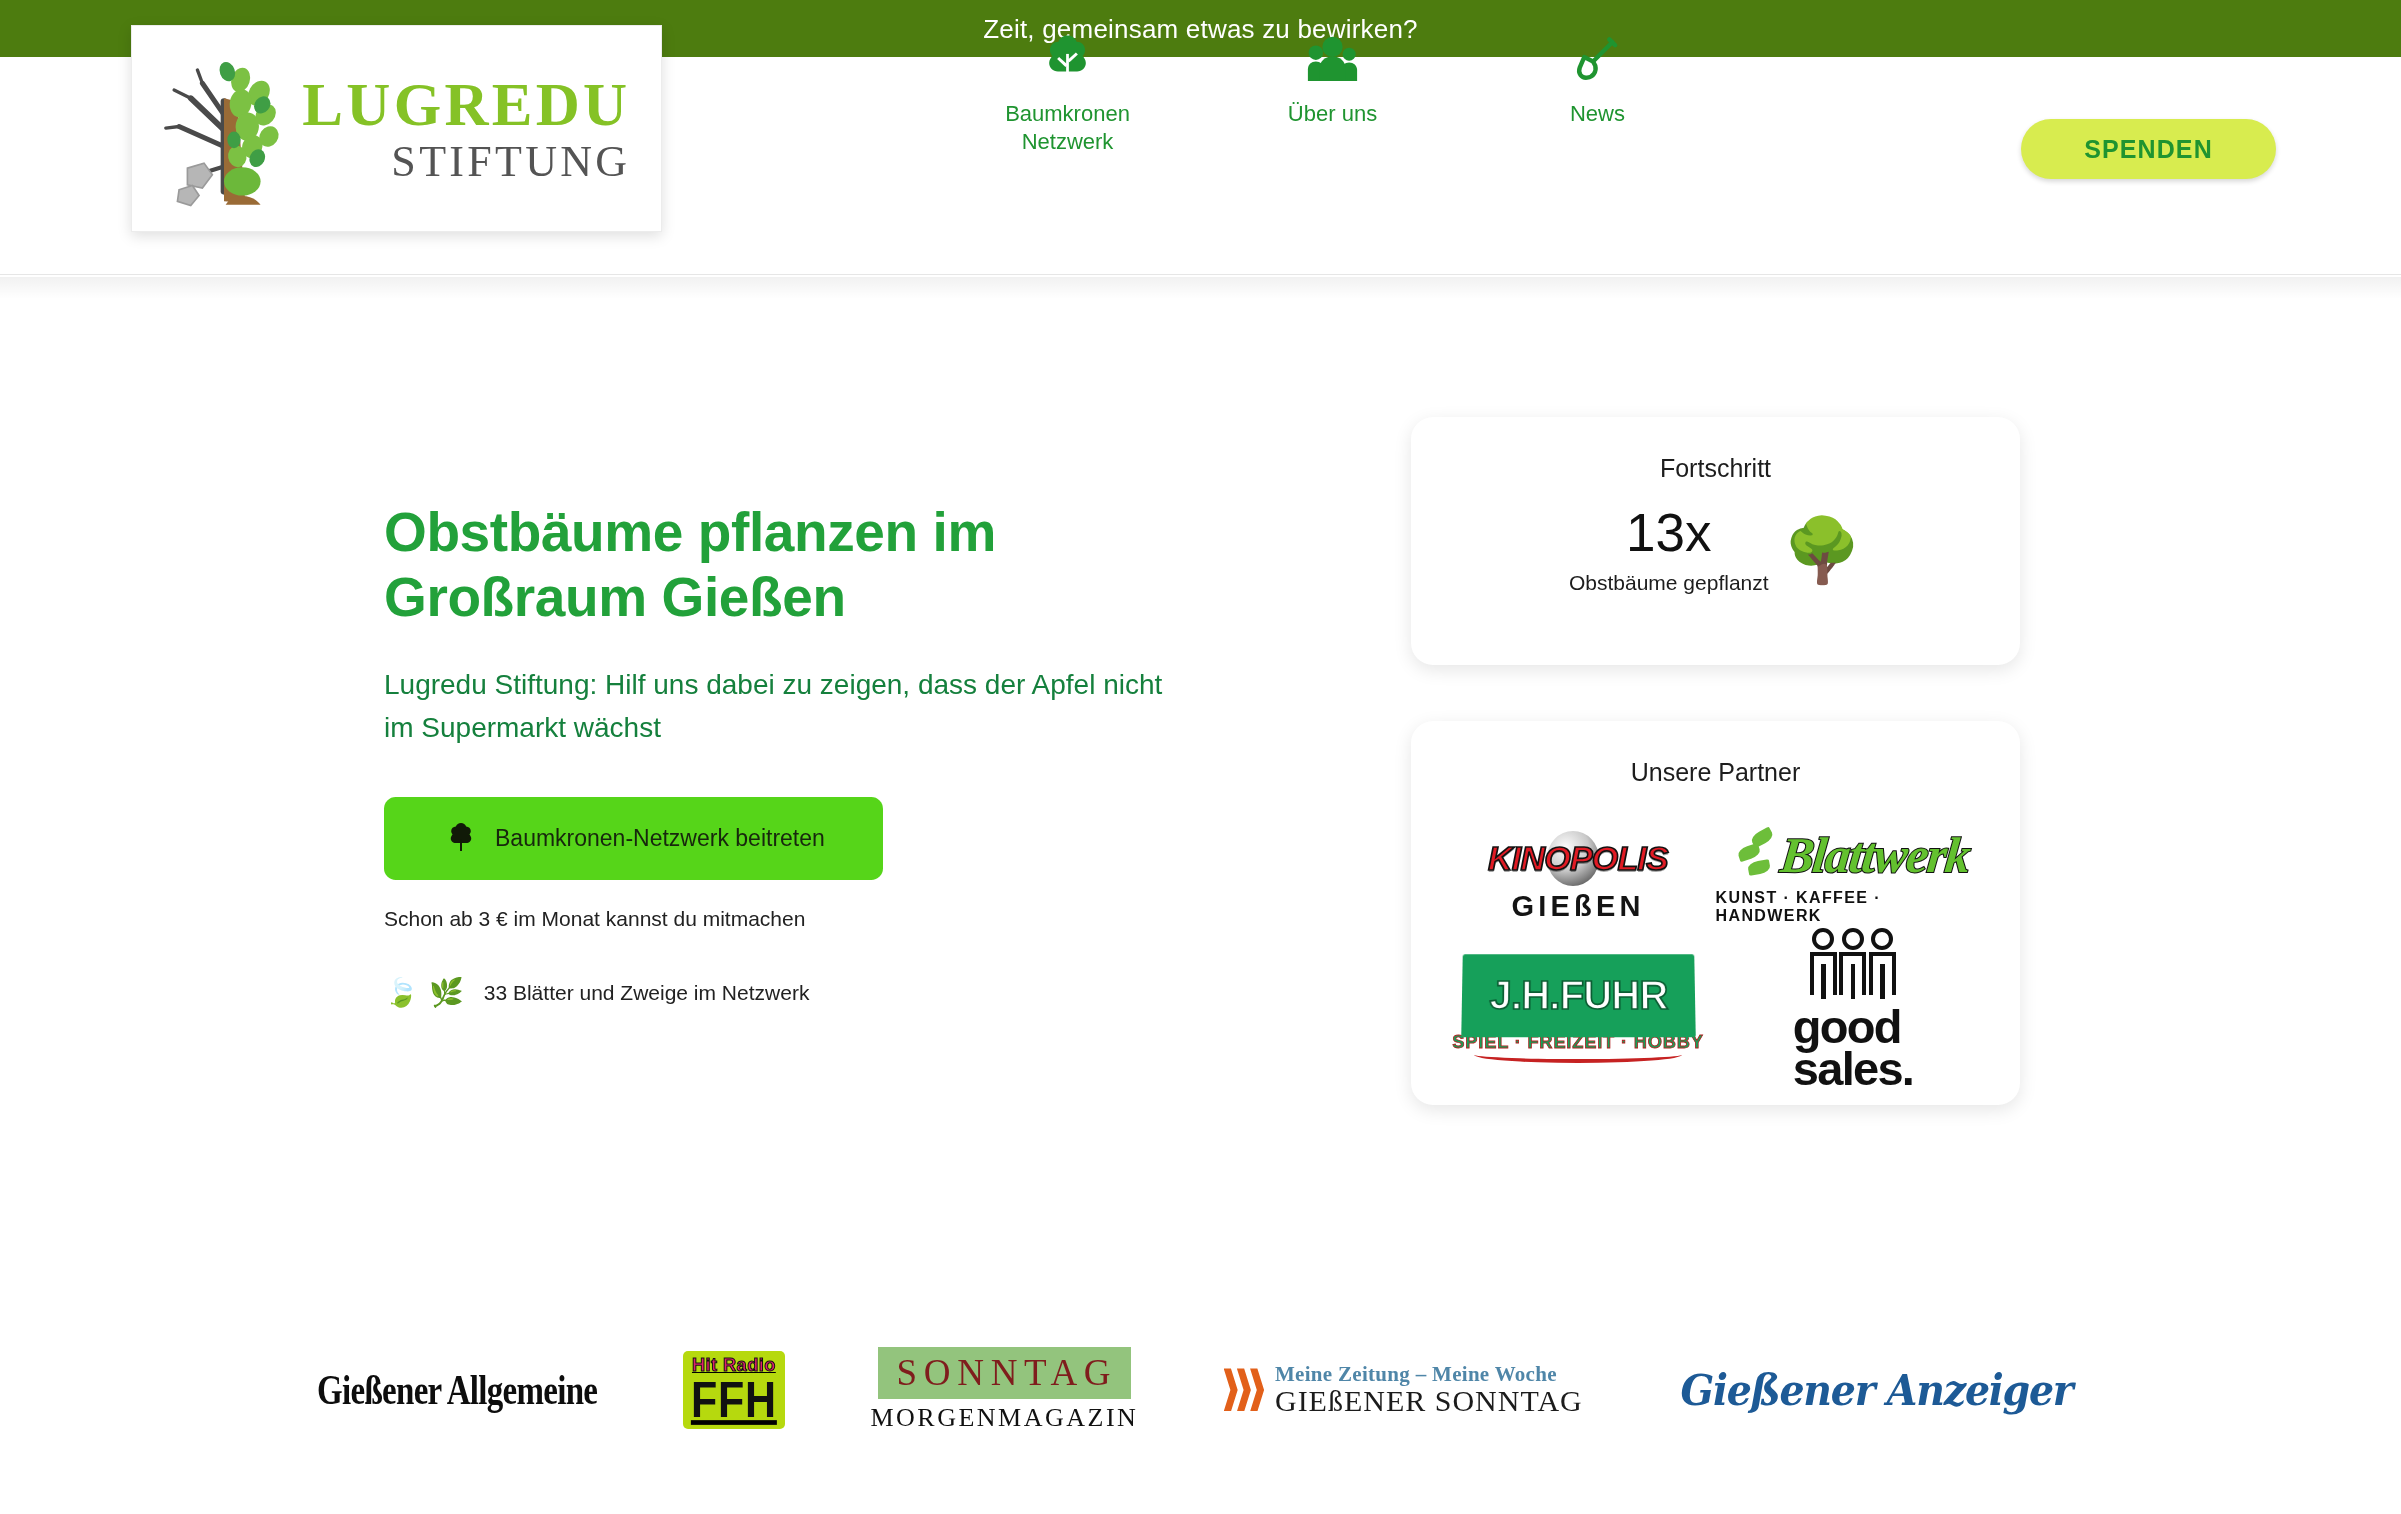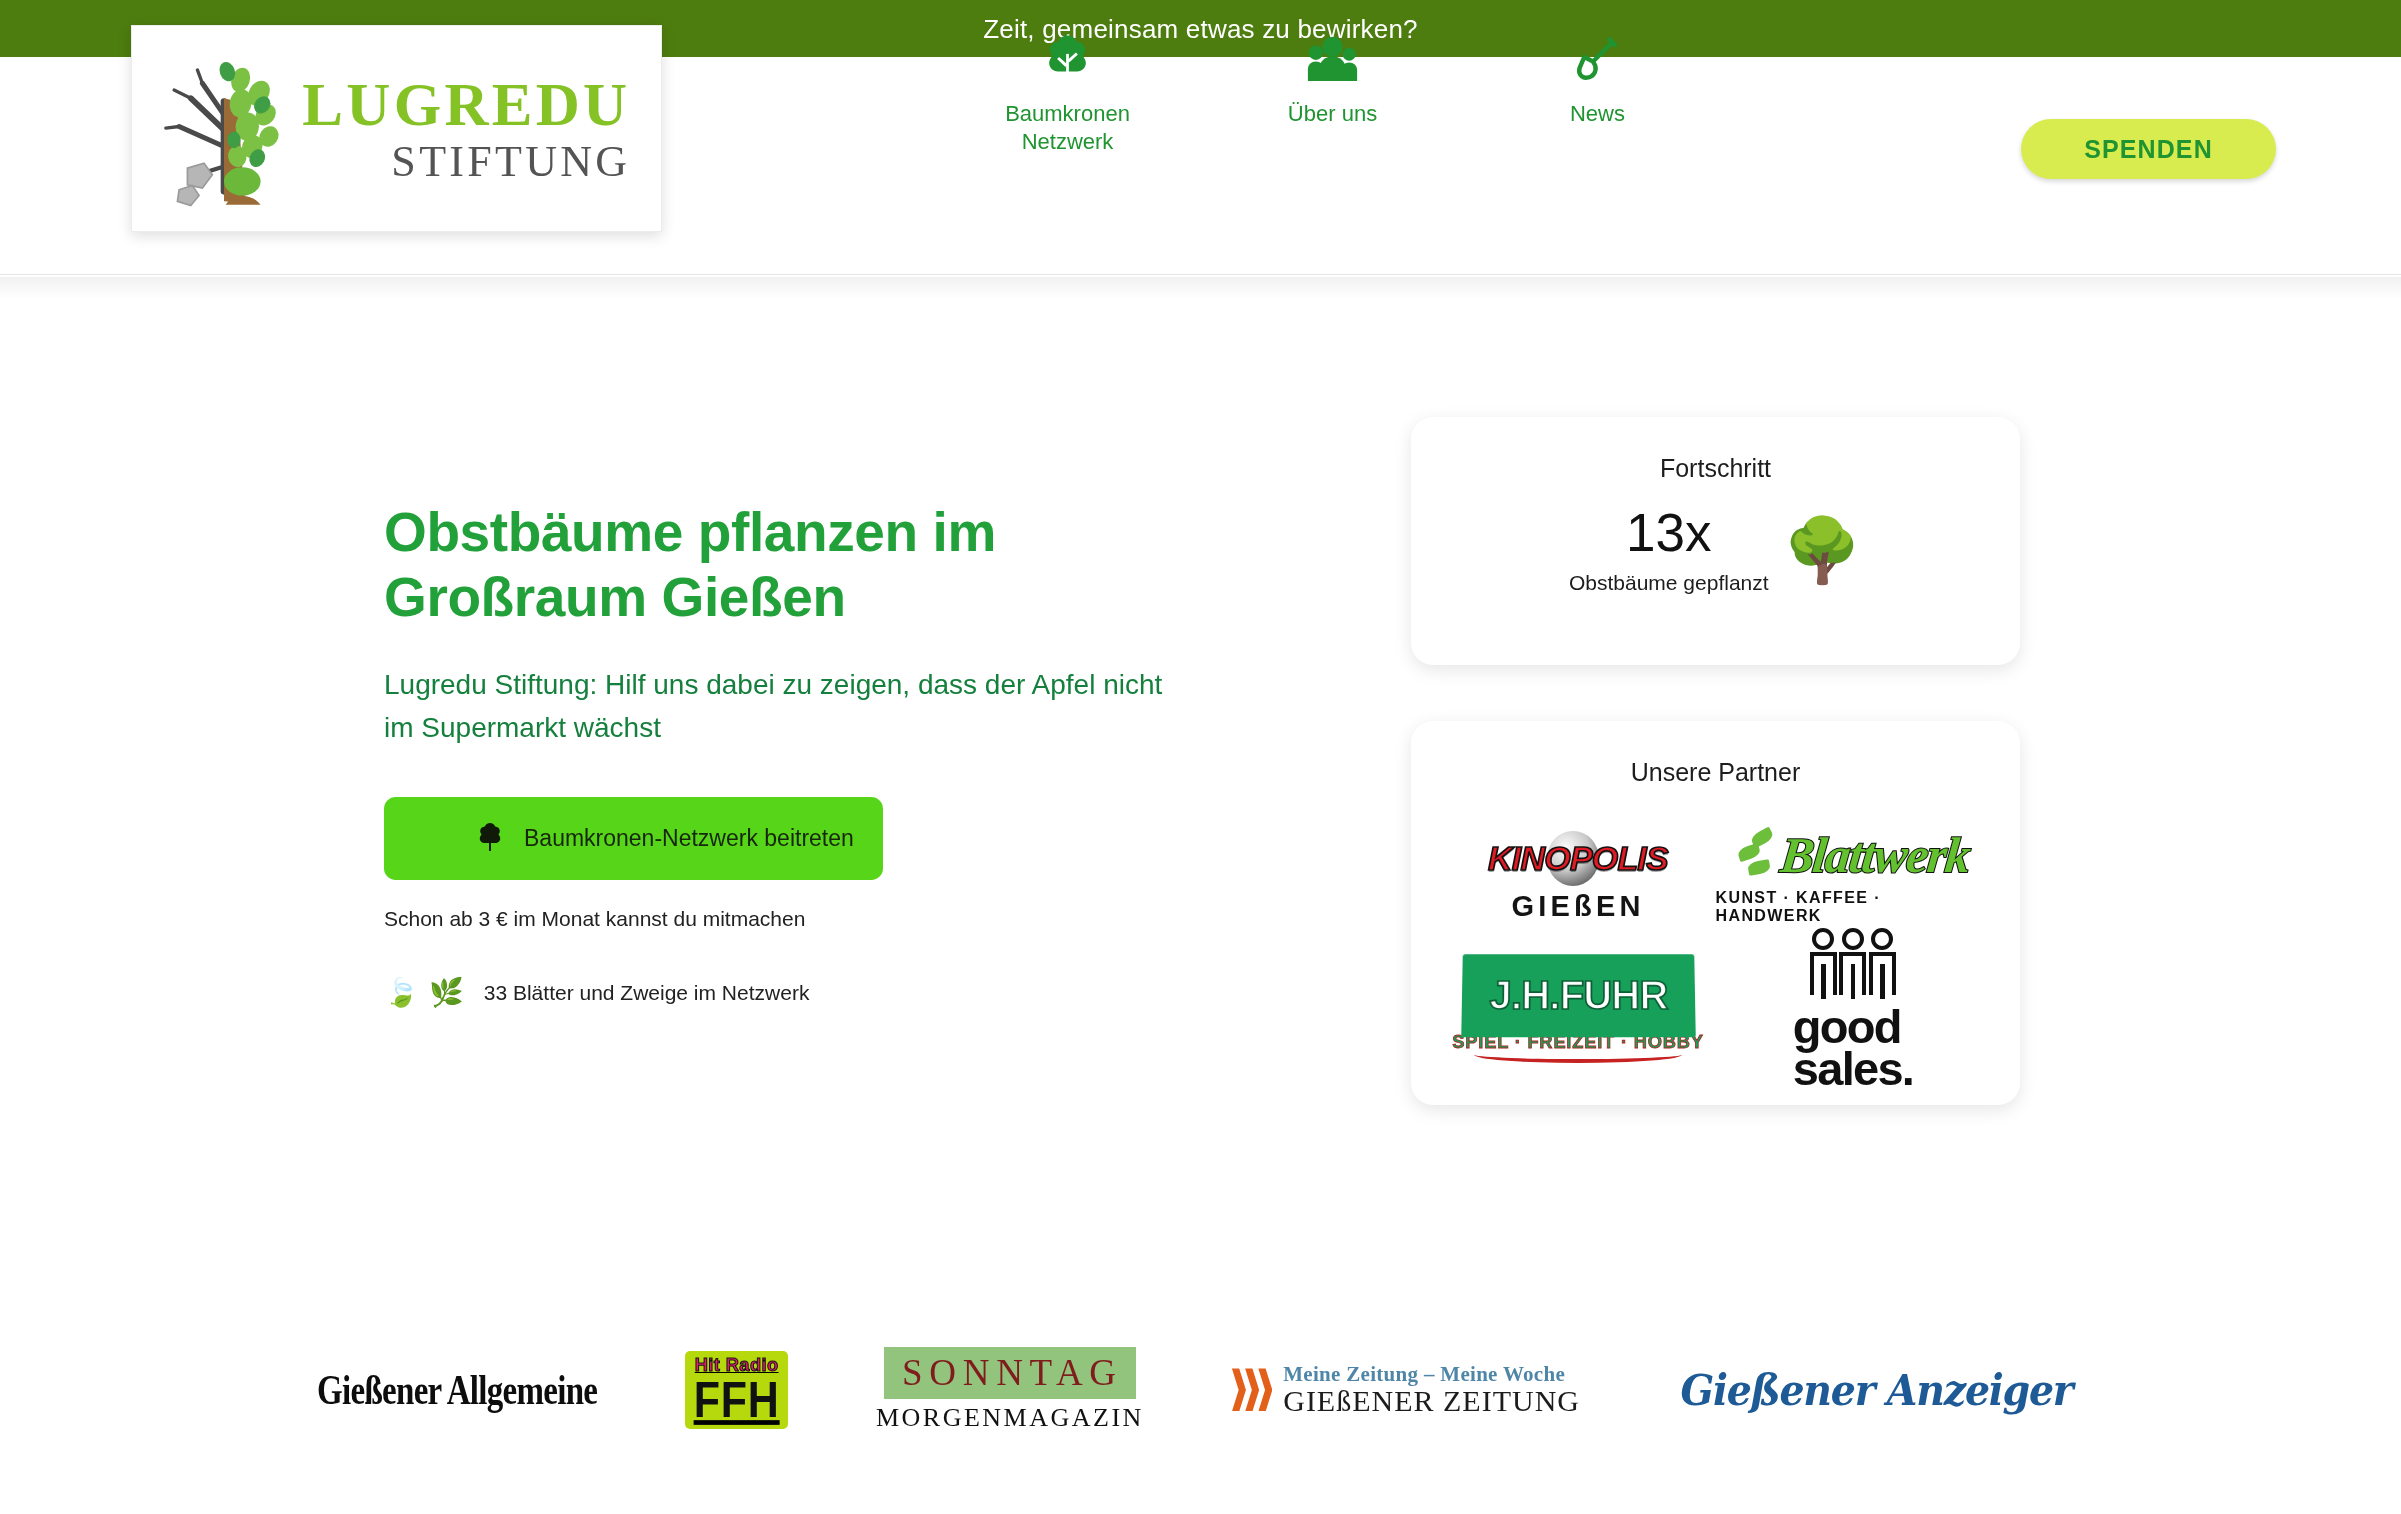--- a/index.html
+++ b/index.html
@@ -161,21 +161,21 @@
   .join-btn {
     margin-top: 47px;
     width: 499px;
     height: 83px;
     background: #56d519;
     border: none;
     border-radius: 11.7px;
     display: flex;
     align-items: center;
     gap: 20px;
-    padding-left: 92px;
+    padding-left: 63px;
     cursor: pointer;
     font-family: "Liberation Sans", sans-serif;
   }
   .join-btn-label { color: #17270d; font-size: 23px; font-weight: 500; }
   .price-note { margin-top: 27px; color: #222222; font-size: 21px; }
   .network-row {
     margin-top: 48px;
     display: flex;
     align-items: center;
     gap: 10px;
@@ -600,21 +600,21 @@
 
     <div class="press-item">
       <span class="gz-logo">
         <span class="gz-chevrons">
           <i class="gz-chev"></i>
             <i class="gz-chev"></i>
             <i class="gz-chev"></i>
         </span>
         <span class="gz-words">
           <span class="gz-top">Meine Zeitung – Meine Woche</span>
-          <span class="gz-bot">GIEßENER ZEITUNG</span>
+          <span class="gz-bot">GIEßENER SONNTAG</span>
         </span>
       </span>
     </div>
 
     <div class="press-item">
       <span class="anzeiger">Gießener Anzeiger</span>
     </div>
 
   </div>
 

